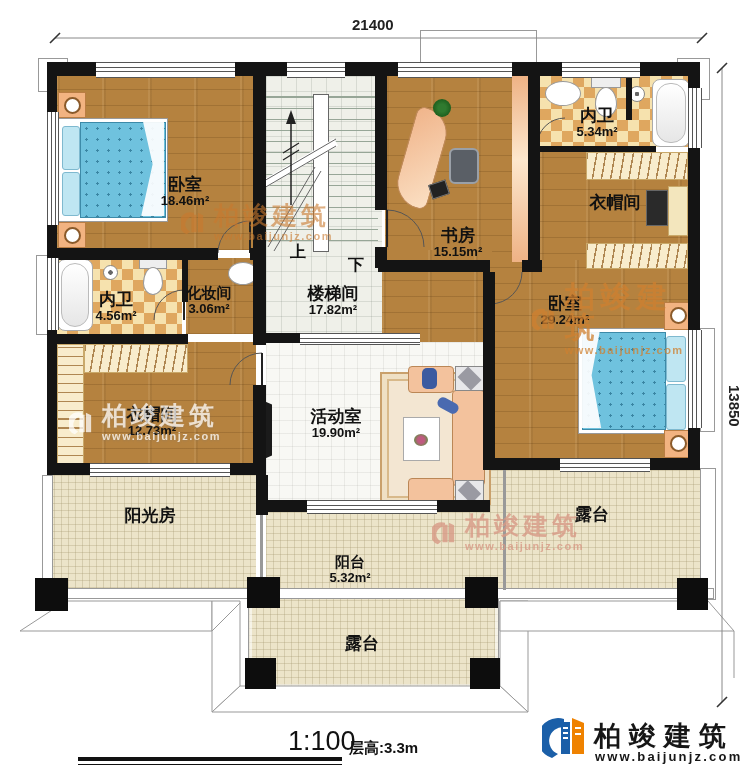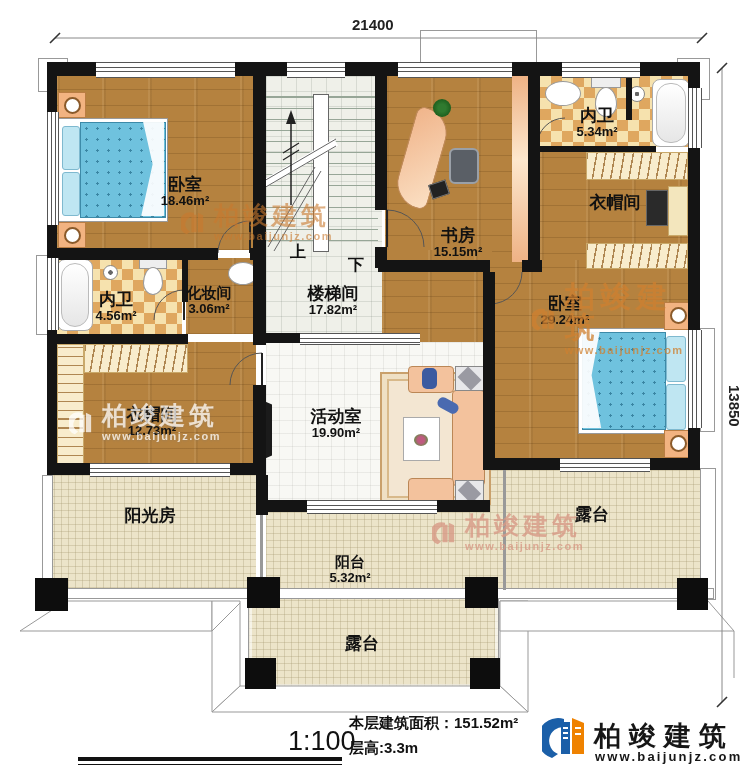--- a/index.html
+++ b/index.html
@@ -407,21 +407,20 @@
       </svg>
     <div>
         <div class="wmname">柏竣建筑</div>
     <div class="wmurl">www.baijunjz.com</div>
       </div>
   </div>
 
   <div class="a tb-scale" style="left:288px;top:726px">1:100</div>
   <div class="a uline" style="left:78px;top:757px;width:264px;height:4px"></div>
   <div class="a uline" style="left:78px;top:764px;width:264px;height:1px"></div>
-  <div class="a tb-note" style="left:349px;top:714px">本层建筑面积：151.52m²</div>
   <div class="a tb-note" style="left:349px;top:739px">层高:3.3m</div>
 
   <svg class="a" style="left:542px;top:710px;z-index:8" width="46" height="54" viewBox="0 0 46 54">
     <path d="M10,48 A20,20 0 0 1 22,9 L22,17 A14,14 0 0 0 16,44 Z" fill="#1b5fa8"></path>
     <rect x="19" y="12" width="9" height="32" fill="#1b5fa8"></rect>
     <rect x="21" y="17" width="5" height="2" fill="#fff"></rect>
       <rect x="21" y="22" width="5" height="2" fill="#fff"></rect>
       <rect x="21" y="27" width="5" height="2" fill="#fff"></rect>
     <polygon points="30,8 42,13 42,44 30,44" fill="#ef8200"></polygon>
     <rect x="33" y="17" width="6" height="2" fill="#fff"></rect>

